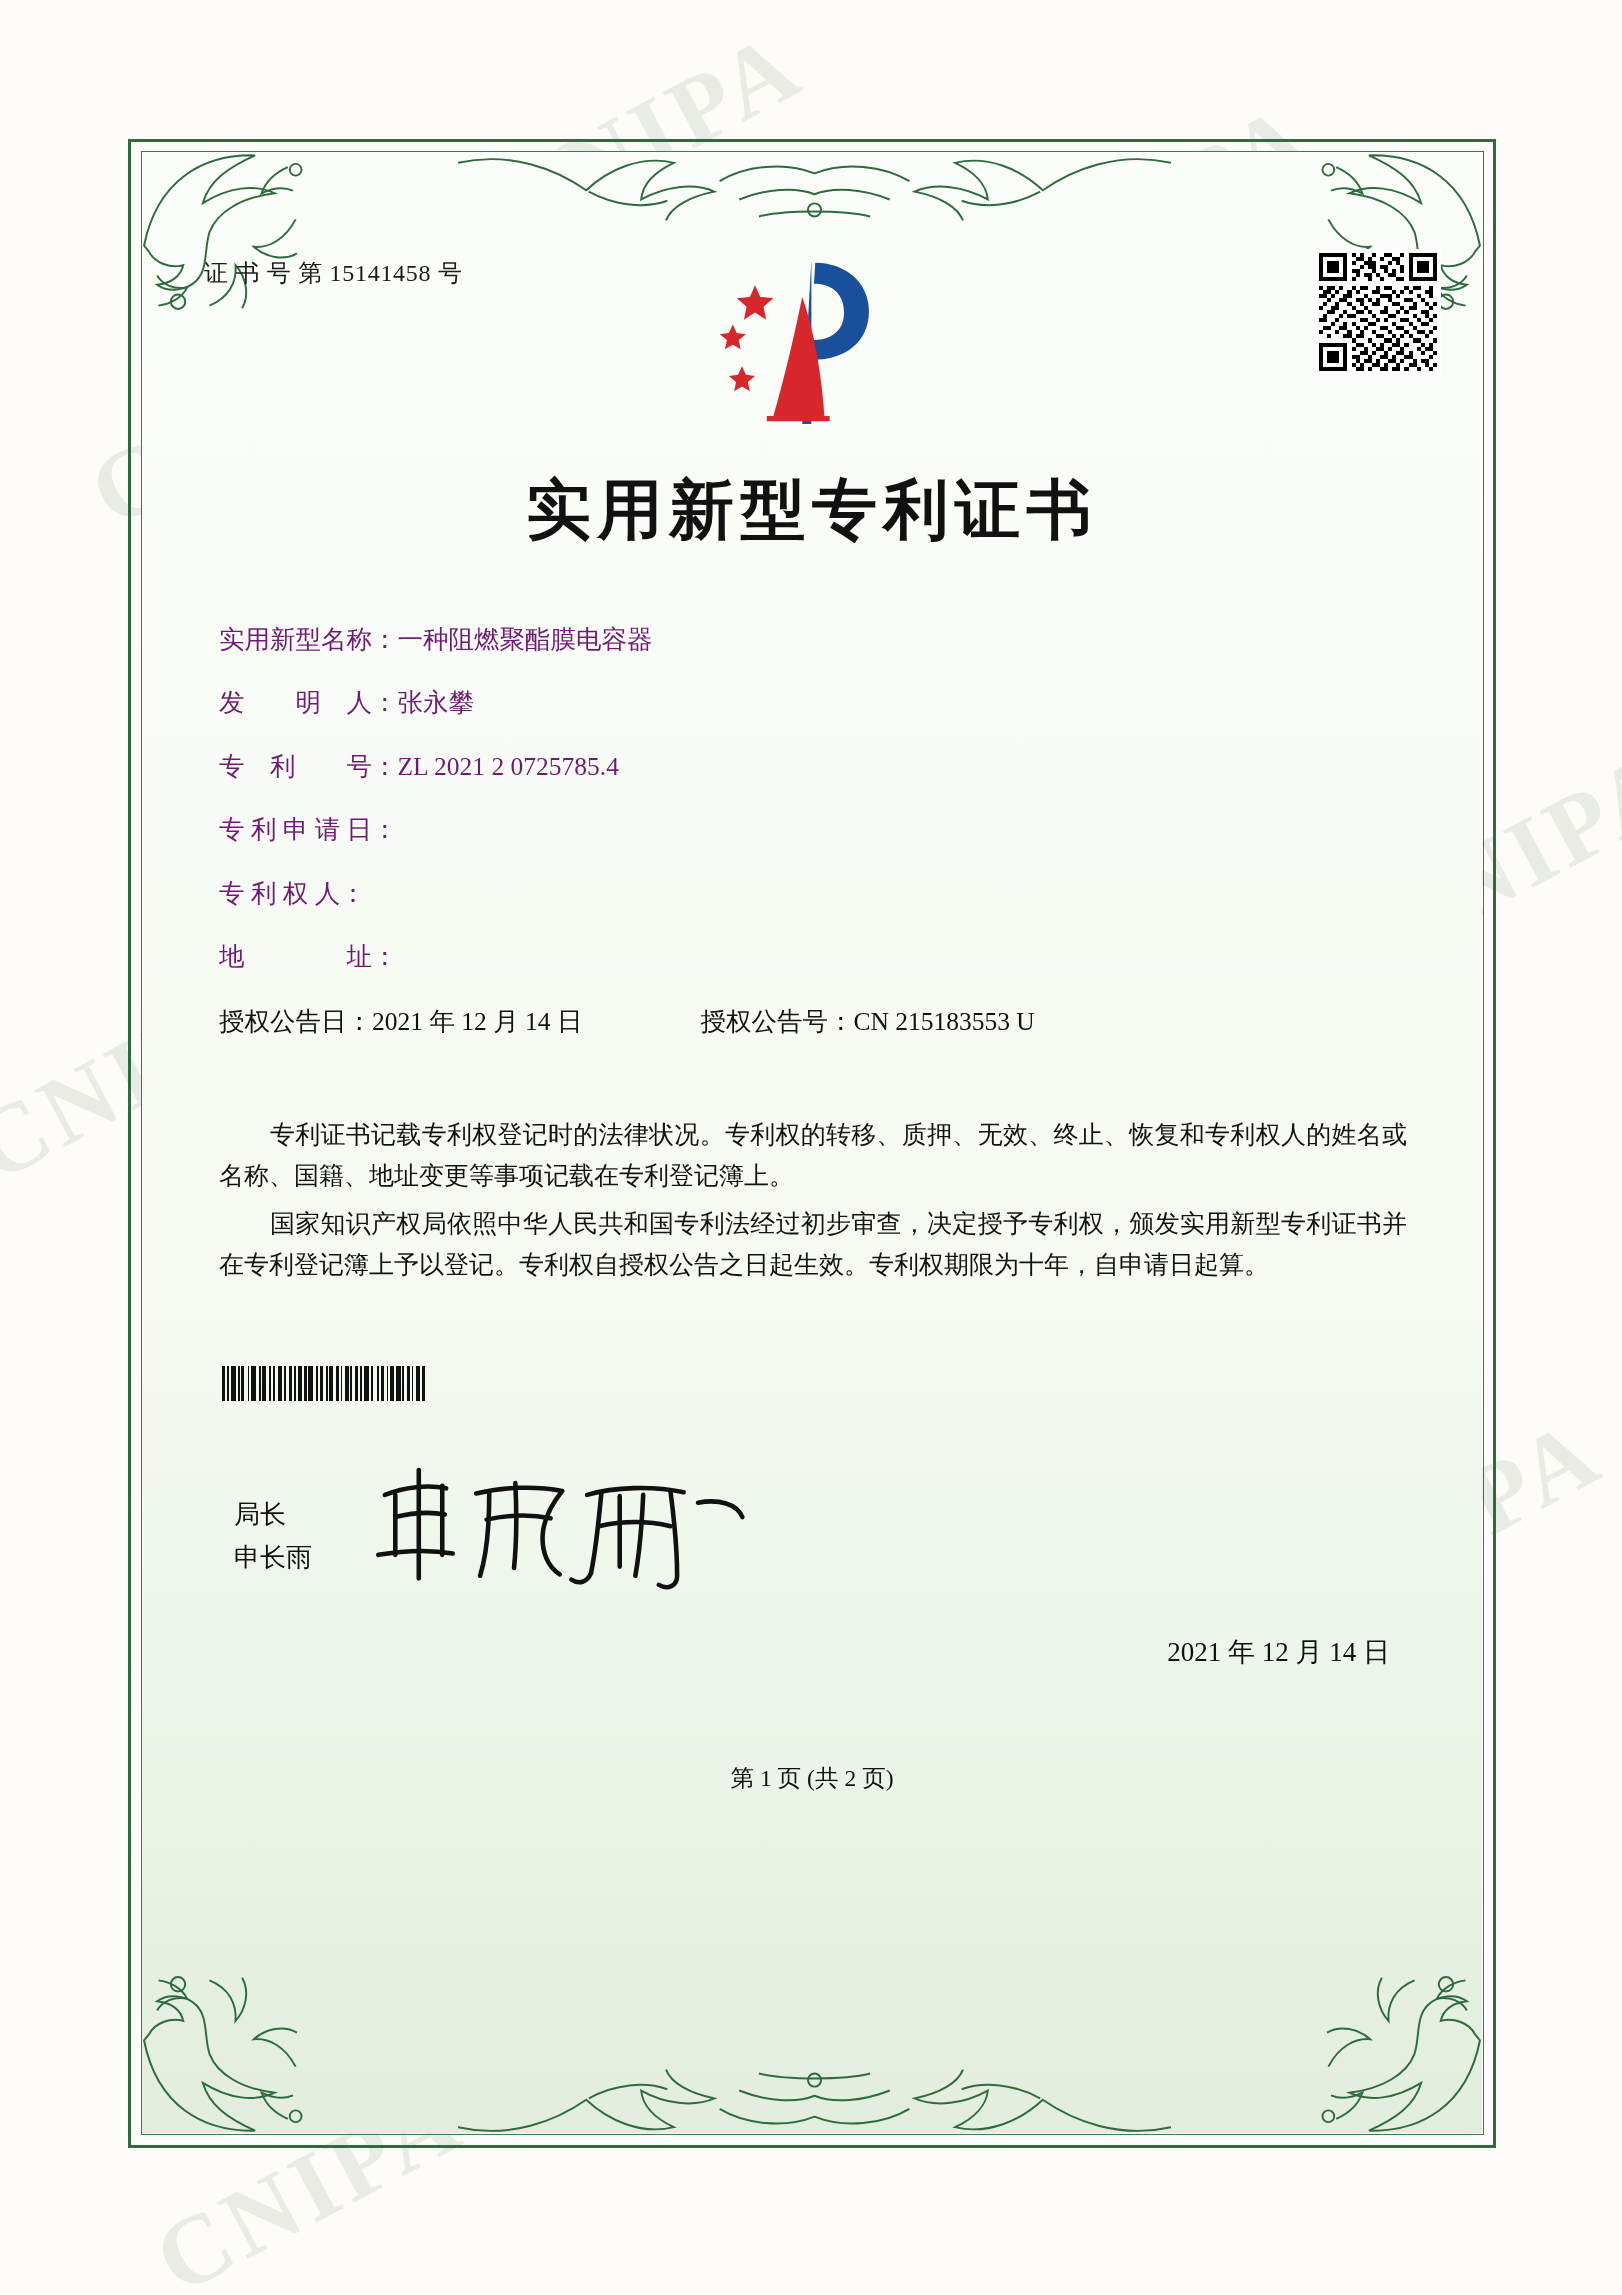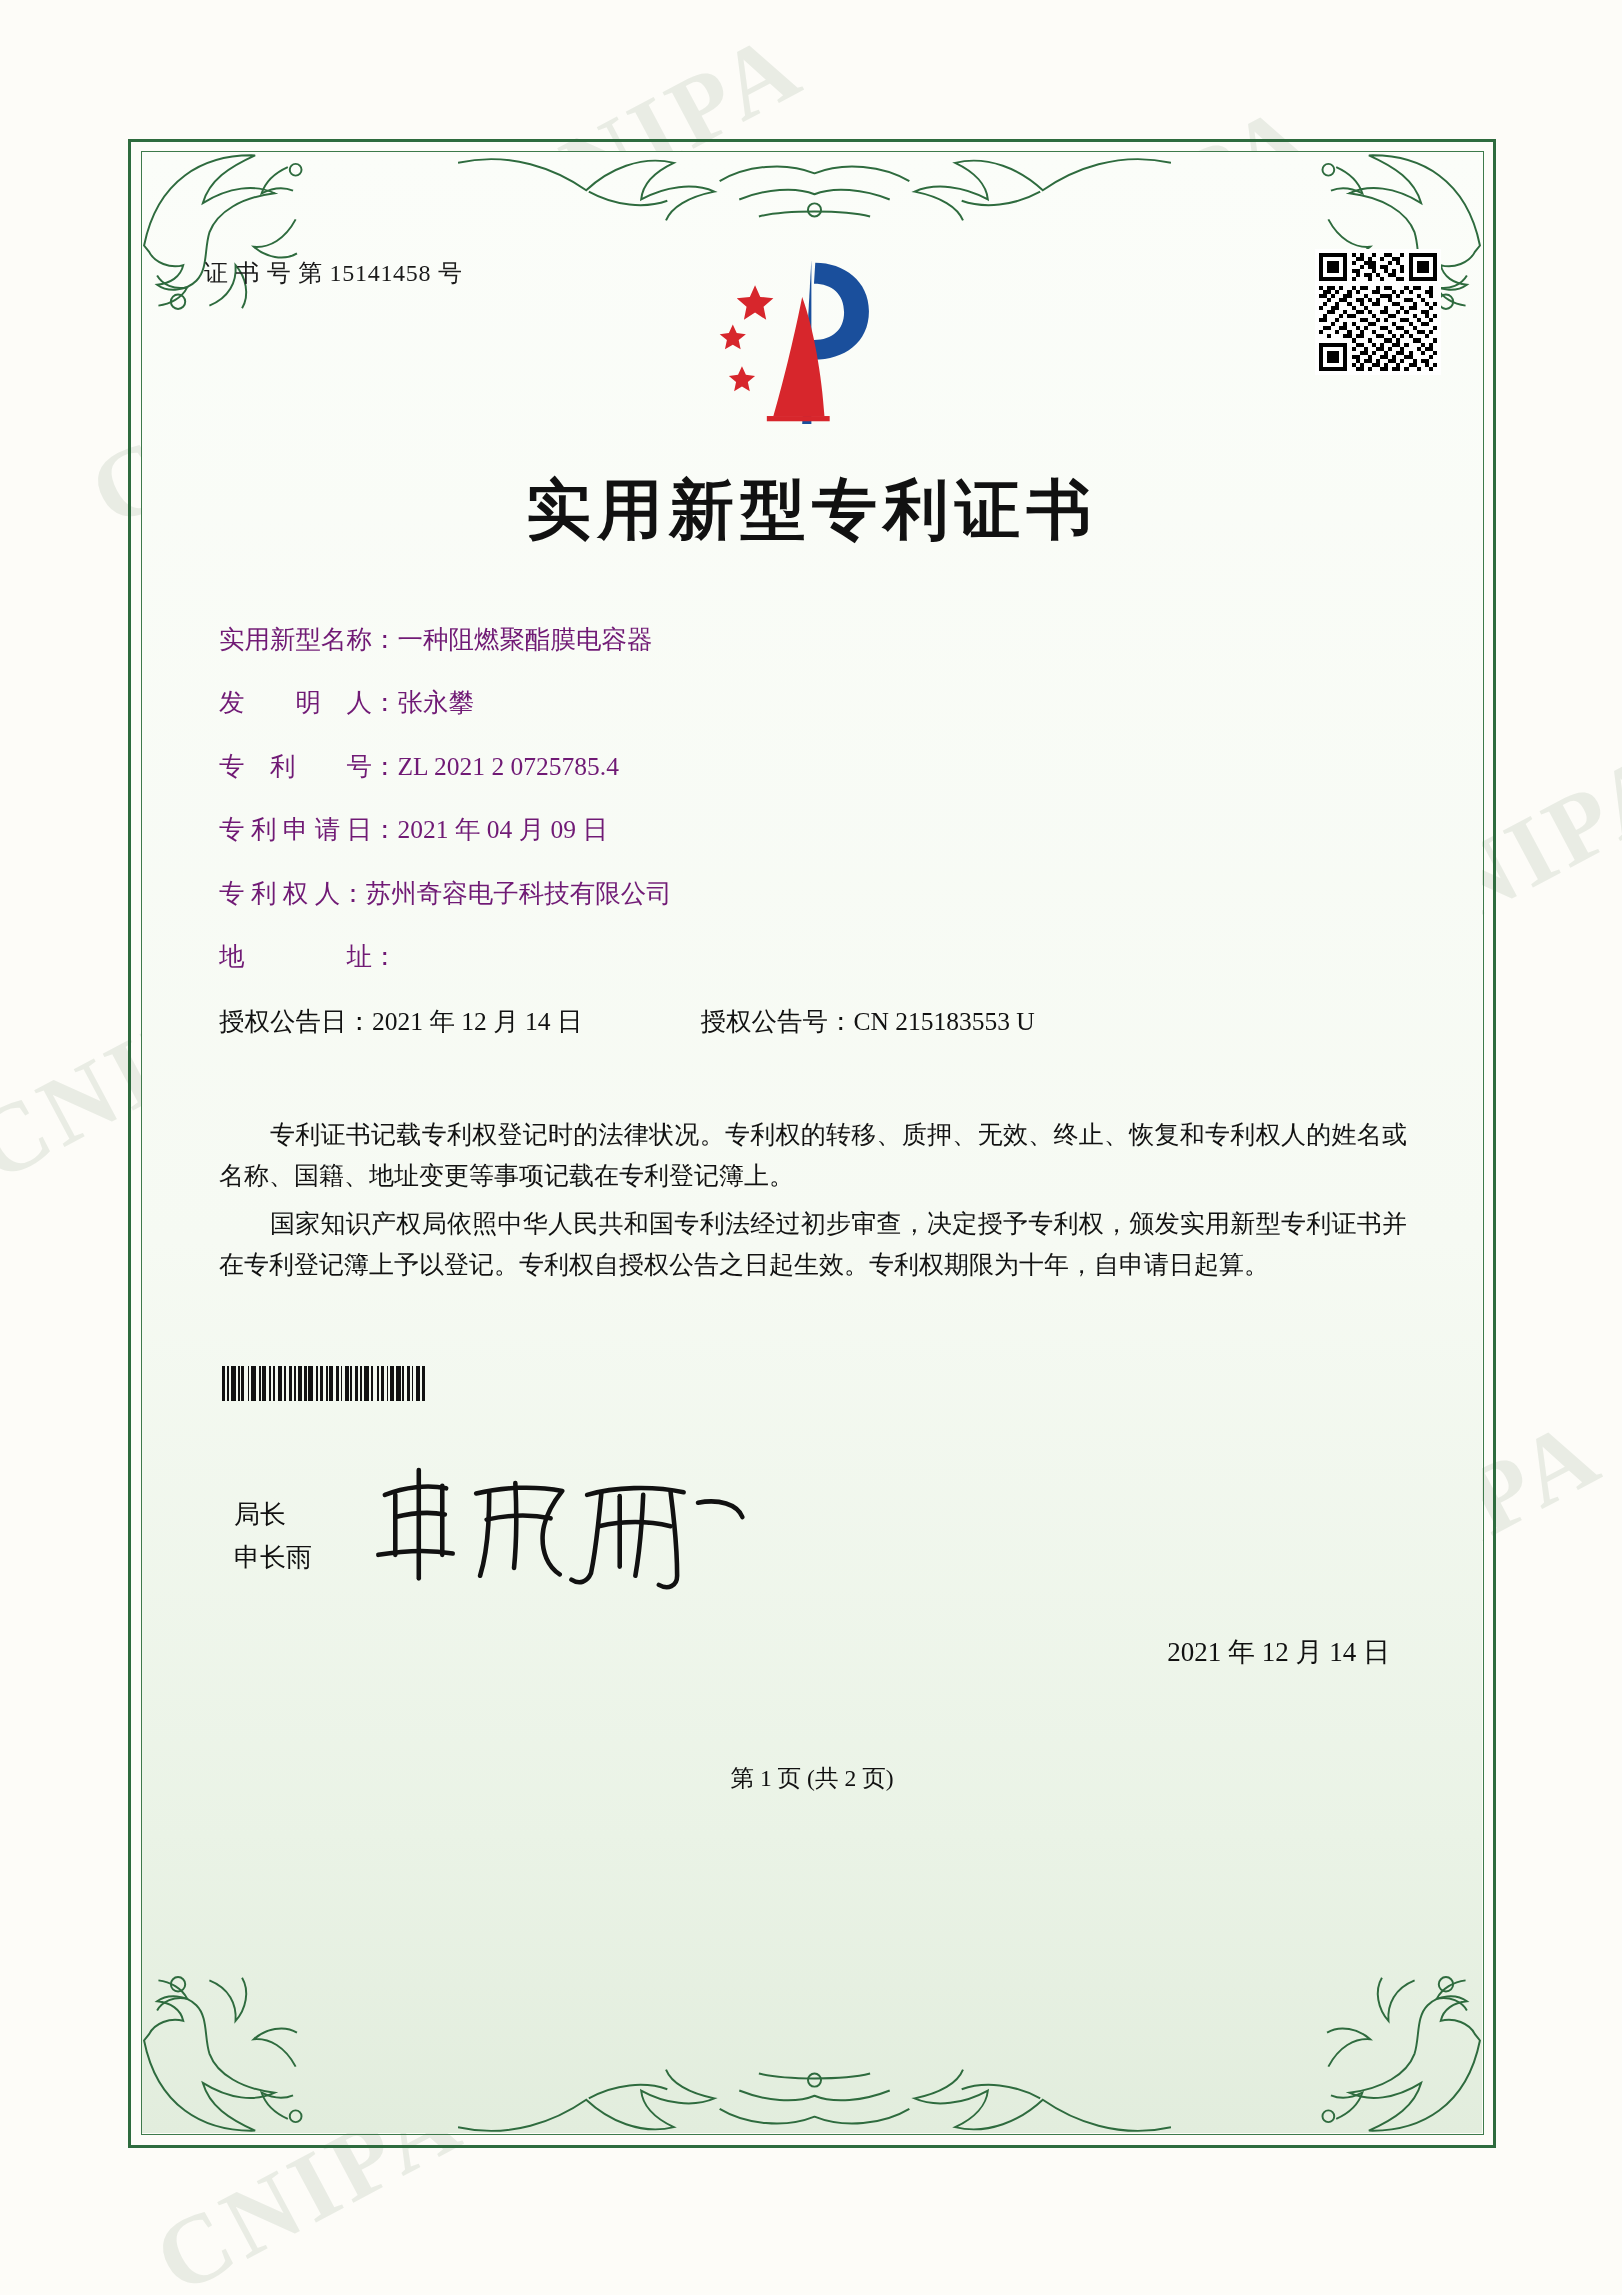--- a/index.html
+++ b/index.html
@@ -595,25 +595,23 @@
       <div class="field-row">
         <span class="field-label">发　　明　人：</span>
         <span class="field-value">张永攀</span>
       </div>
       <div class="field-row">
         <span class="field-label">专　利　　号：</span>
         <span class="field-value">ZL 2021 2 0725785.4</span>
       </div>
       <div class="field-row">
         <span class="field-label">专 利 申 请 日：</span>
-        <span class="field-value">2021 年 04 月 09 日</span>
       </div>
       <div class="field-row">
         <span class="field-label">专 利 权 人：</span>
-        <span class="field-value">苏州奇容电子科技有限公司</span>
       </div>
       <div class="field-row">
         <span class="field-label">地　　　　址：</span>
       </div>
       <div class="row-inline">
         <span>授权公告日：</span>
         <span>2021 年 12 月 14 日</span>
         <span class="seg2">授权公告号：</span>
         <span>CN 215183553 U</span>
       </div>

